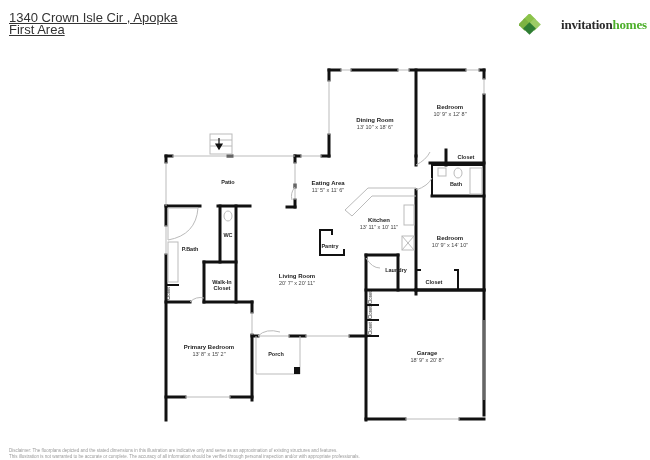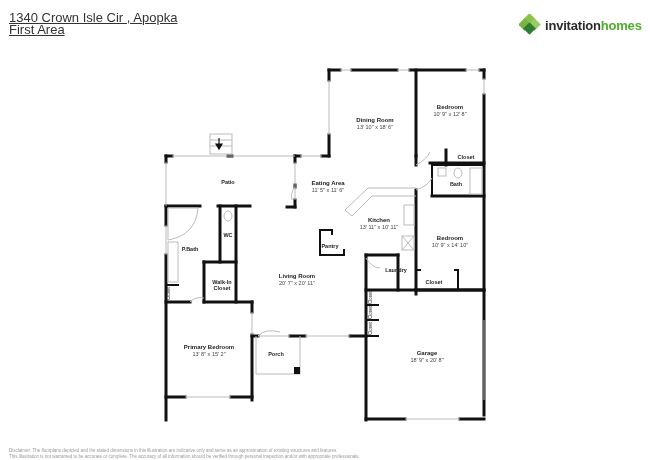--- a/index.html
+++ b/index.html
@@ -1,19 +1,19 @@
 <!DOCTYPE html>
 <html><head>
 <meta charset="utf-8">
 <style>
   html, body { margin: 0; padding: 0; background: #ffffff; }
   body { width: 650px; height: 460px; position: relative; overflow: hidden; font-family: "Liberation Sans", sans-serif; color: #222; }
   .hdr { position: absolute; left: 9px; font-size: 13px; color: #333; text-decoration: underline; }
   .logo { position: absolute; left: 519px; top: 14px; display: flex; align-items: center; }
-  .logo-text { font-size: 13px; font-weight: bold; margin-left: 4px; letter-spacing: -0.2px; }
+  .logo-text { font-size: 13px; font-weight: bold; margin-left: 20px; letter-spacing: -0.2px; font-family: Liberation Serif, serif; }
   .logo-text .a { color: #2b2b2b; }
   .logo-text .b { color: #4caf2a; }
   svg.plan { position: absolute; left: 0; top: 0; }
   .lbl { position: absolute; text-align: center; transform: translateX(-50%); white-space: nowrap; line-height: 1.15; }
   .lbl .n { font-size: 6px; font-weight: bold; color: #222; }
   .lbl .d { font-size: 5.5px; color: #444; }
   .small { font-size: 5.5px; font-weight: bold; color: #222; }
   .vert { position: absolute; font-size: 4.5px; color: #222; transform: rotate(-90deg); transform-origin: center; white-space: nowrap; }
   .disc { position: absolute; left: 9px; top: 448px; font-size: 4.5px; color: #9a9a9a; line-height: 1.4; white-space: nowrap; }
 </style>

